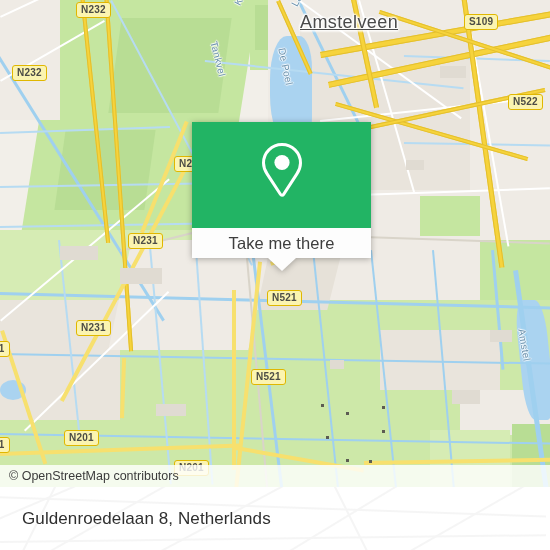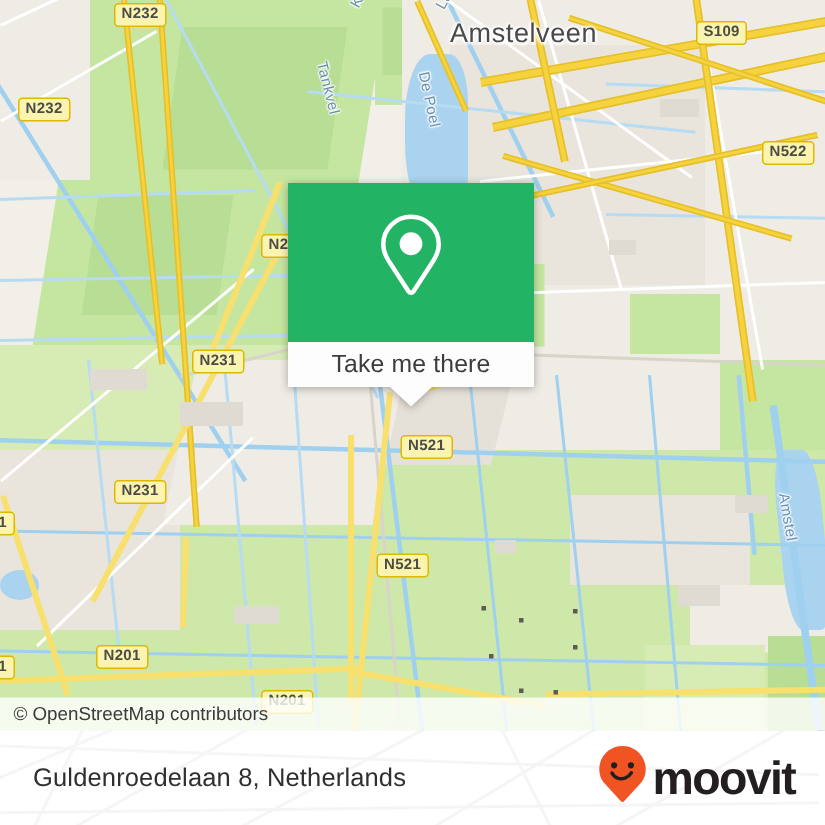--- a/index.html
+++ b/index.html
@@ -59,20 +59,21 @@
 
   
   .place-label {
     position: absolute;
     color: #4a4a4a;
     font-size: 18px;
     letter-spacing: .4px;
     white-space: nowrap;
     text-shadow: 1px 0 2px #fff, -1px 0 2px #fff, 0 1px 2px #fff, 0 -1px 2px #fff,
                  1px 1px 2px #fff, -1px -1px 2px #fff;
+    text-decoration: underline;
   }
   .water-label {
     position: absolute;
     color: #6a91ad;
     font-size: 10px;
     white-space: nowrap;
     letter-spacing: .3px;
     text-shadow: 1px 0 1px #fff, -1px 0 1px #fff, 0 1px 1px #fff, 0 -1px 1px #fff;
   }
   .poi-dot { position: absolute; width: 3px; height: 3px; background: #5c5c52; }
@@ -86,21 +87,21 @@
   }
   .attribution span {
     font-size: 12.5px; color: #3b3b3b; padding-left: 9px;
     font-family: "Liberation Sans", sans-serif;
   }
 
   
   .callout {
     position: absolute;
     left: 192px; top: 122px;
-    width: 164px;
+    width: 179px;
     filter: drop-shadow(0 1px 3px rgba(0,0,0,.30));
     z-index: 30;
   }
   .callout-top {
     height: 106px;
     background: #22b464;
     display: flex; align-items: center; justify-content: center;
   }
   .callout-bottom {
     height: 30px;
@@ -336,25 +337,14 @@
             <path d="M280 70 L420 -15"></path>
           <path d="M400 70 L540 -10"></path>
             <path d="M-10 10 L560 30"></path>
           <path d="M-10 55 L560 48"></path>
             <path d="M60 -10 L20 70"></path>
           <path d="M330 -10 L370 70"></path>
         </g>
       </svg>
     </div>
     <div class="footer-address">Guldenroedelaan 8, Netherlands</div>
-    <div class="moovit-logo">
-      <span>
-        <svg width="34" height="40" viewBox="0 0 34 40">
-          <path d="M17 1.4C8.4 1.4 1.5 8.3 1.5 16.8c0 3.4 1.1 6.4 3 8.9L15.8 38c.6.8 1.8.8 2.4 0L29.5 25.7c1.9-2.5 3-5.5 3-8.9C32.5 8.3 25.6 1.4 17 1.4z" fill="#f05423"></path>
-          <circle cx="11.4" cy="14.2" r="2.05" fill="#231f20"></circle>
-          <circle cx="22.6" cy="14.2" r="2.05" fill="#231f20"></circle>
-          <path d="M10 19.4c1.6 3.3 5.4 4.5 8.6 3.3 1.9-.7 3.4-2 4.3-3.5" stroke="#231f20" stroke-width="2.3" fill="none" stroke-linecap="round"></path>
-        </svg>
-      </span>
-      <span class="moovit-word">moovit</span>
-    </div>
   </div>
 </div>
 
 </body></html>

